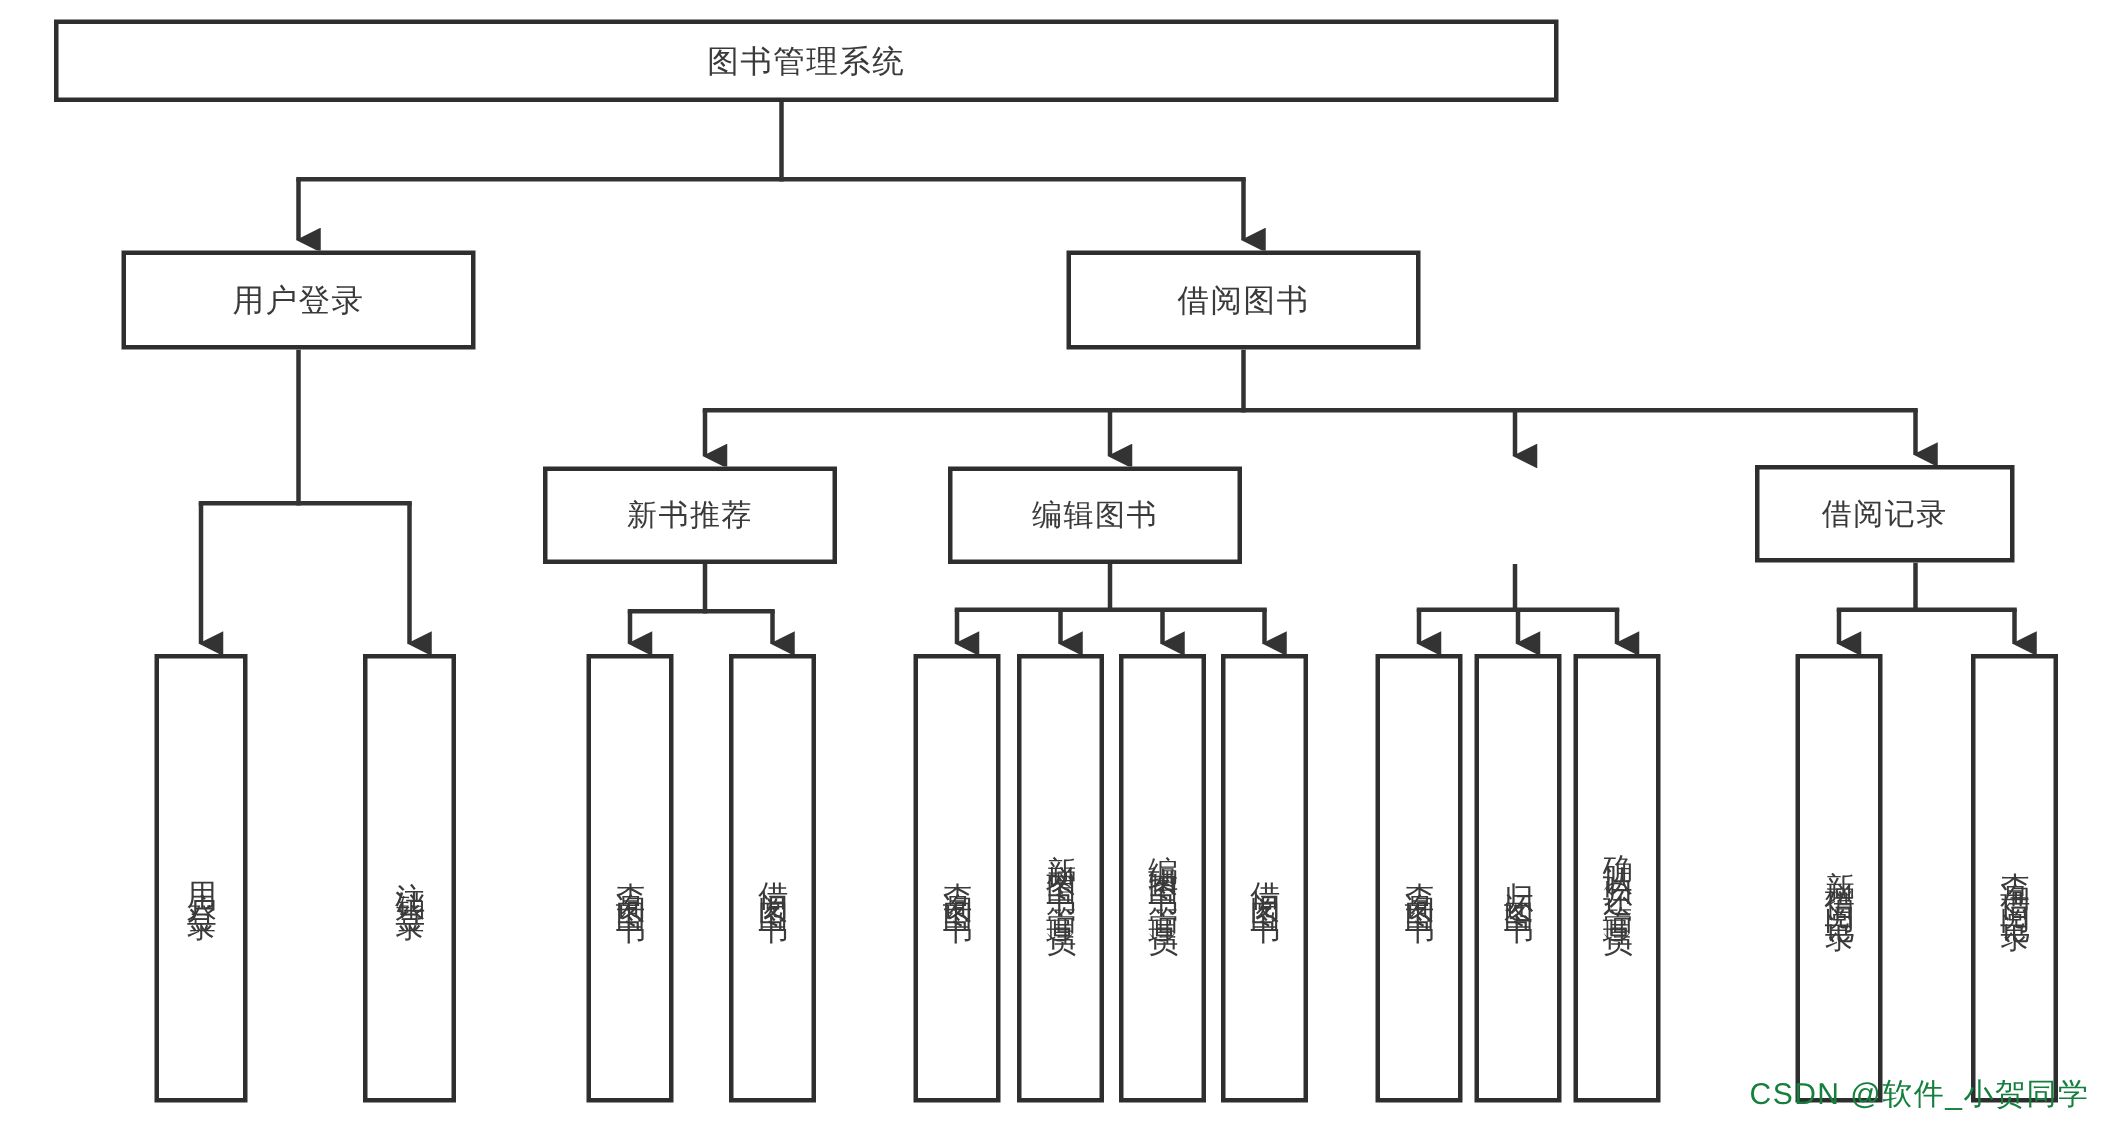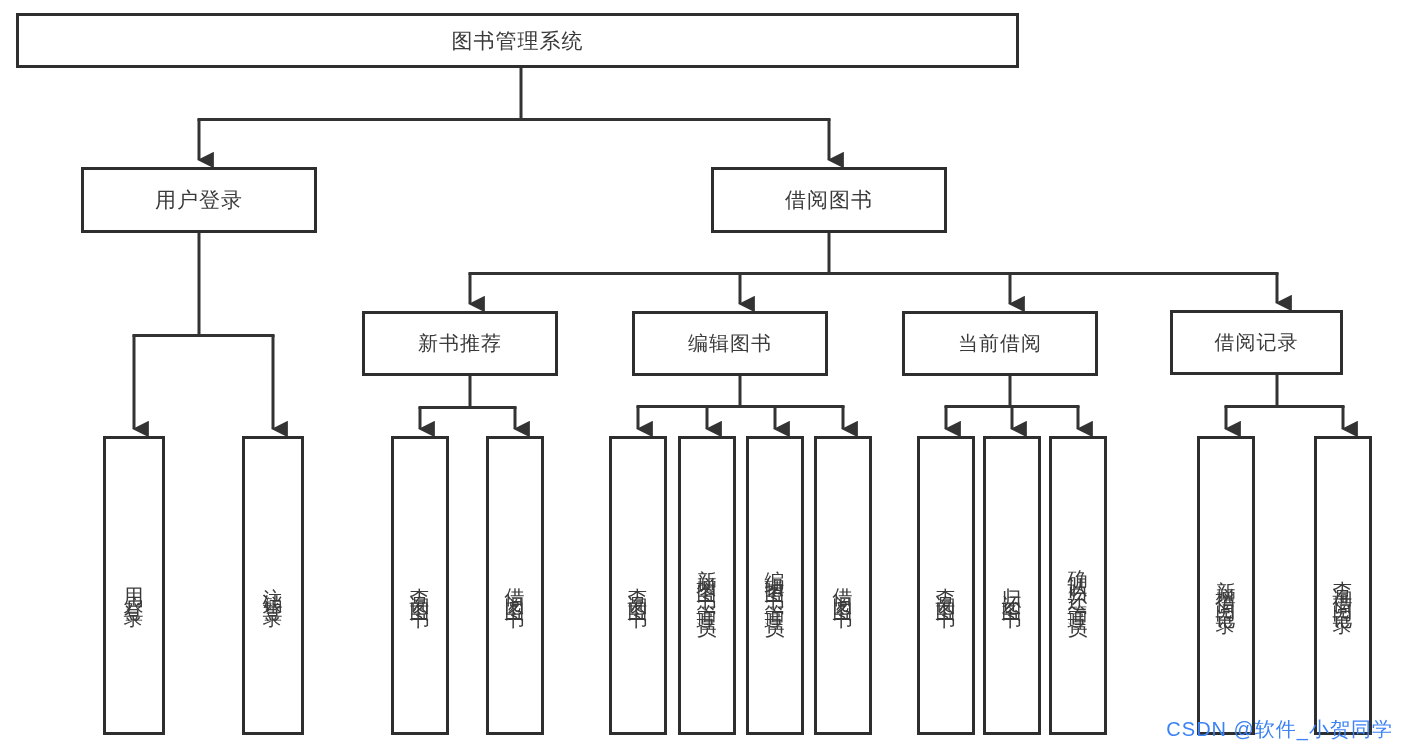--- a/index.html
+++ b/index.html
@@ -24,26 +24,26 @@
   .h{ text-align:center; }
   .v{
     top:436px;height:299px;width:58px;
     writing-mode:vertical-rl;
     text-orientation:mixed;
     font-size:20px;
     letter-spacing:7px;
     line-height:1;
     white-space:normal;
   }
-  #root-box{left:16px;top:13px;width:1003px;height:55px;}
+  #root-box{left:36px;top:13px;width:1003px;height:55px;}
   .lvl2{top:167px;width:236px;height:66px;}
   .lvl3{top:311px;width:196px;height:65px;font-size:20px;}
   #watermark{
     position:absolute;right:12px;bottom:4px;z-index:3;
-    color:#3b82f6;font-size:20px;letter-spacing:1px;
+    color:#15803d;font-size:20px;letter-spacing:1px;
   }
 </style>
 </head>
 <body>
 
 <div id="stage">
 
   <svg id="connectors" width="1405" height="747" viewBox="0 0 1405 747">
     <defs>
       <marker id="arrow" viewBox="0 0 10 10" refX="5" refY="9" markerWidth="5.5" markerHeight="7.5" orient="auto-start-reverse">
@@ -94,21 +94,20 @@
     </g>
   </svg>
 
   <div id="root-box" class="box h">图书管理系统</div>
 
   <div class="box h lvl2" style="left:81px">用户登录</div>
   <div class="box h lvl2" style="left:711px">借阅图书</div>
 
   <div class="box h lvl3" style="left:362px">新书推荐</div>
   <div class="box h lvl3" style="left:632px">编辑图书</div>
-  <div class="box h lvl3" style="left:902px">当前借阅</div>
   <div class="box h lvl3" style="left:1170px;top:310px;width:173px">借阅记录</div>
 
   <div class="box v" style="left:103px;width:62px">用户登录</div>
   <div class="box v" style="left:242px;width:62px">注销登录</div>
 
   <div class="box v" style="left:391px">查询图书</div>
   <div class="box v" style="left:486px">借阅图书</div>
 
   <div class="box v" style="left:609px">查询图书</div>
   <div class="box v" style="left:678px">新增图书（管理员）</div>

